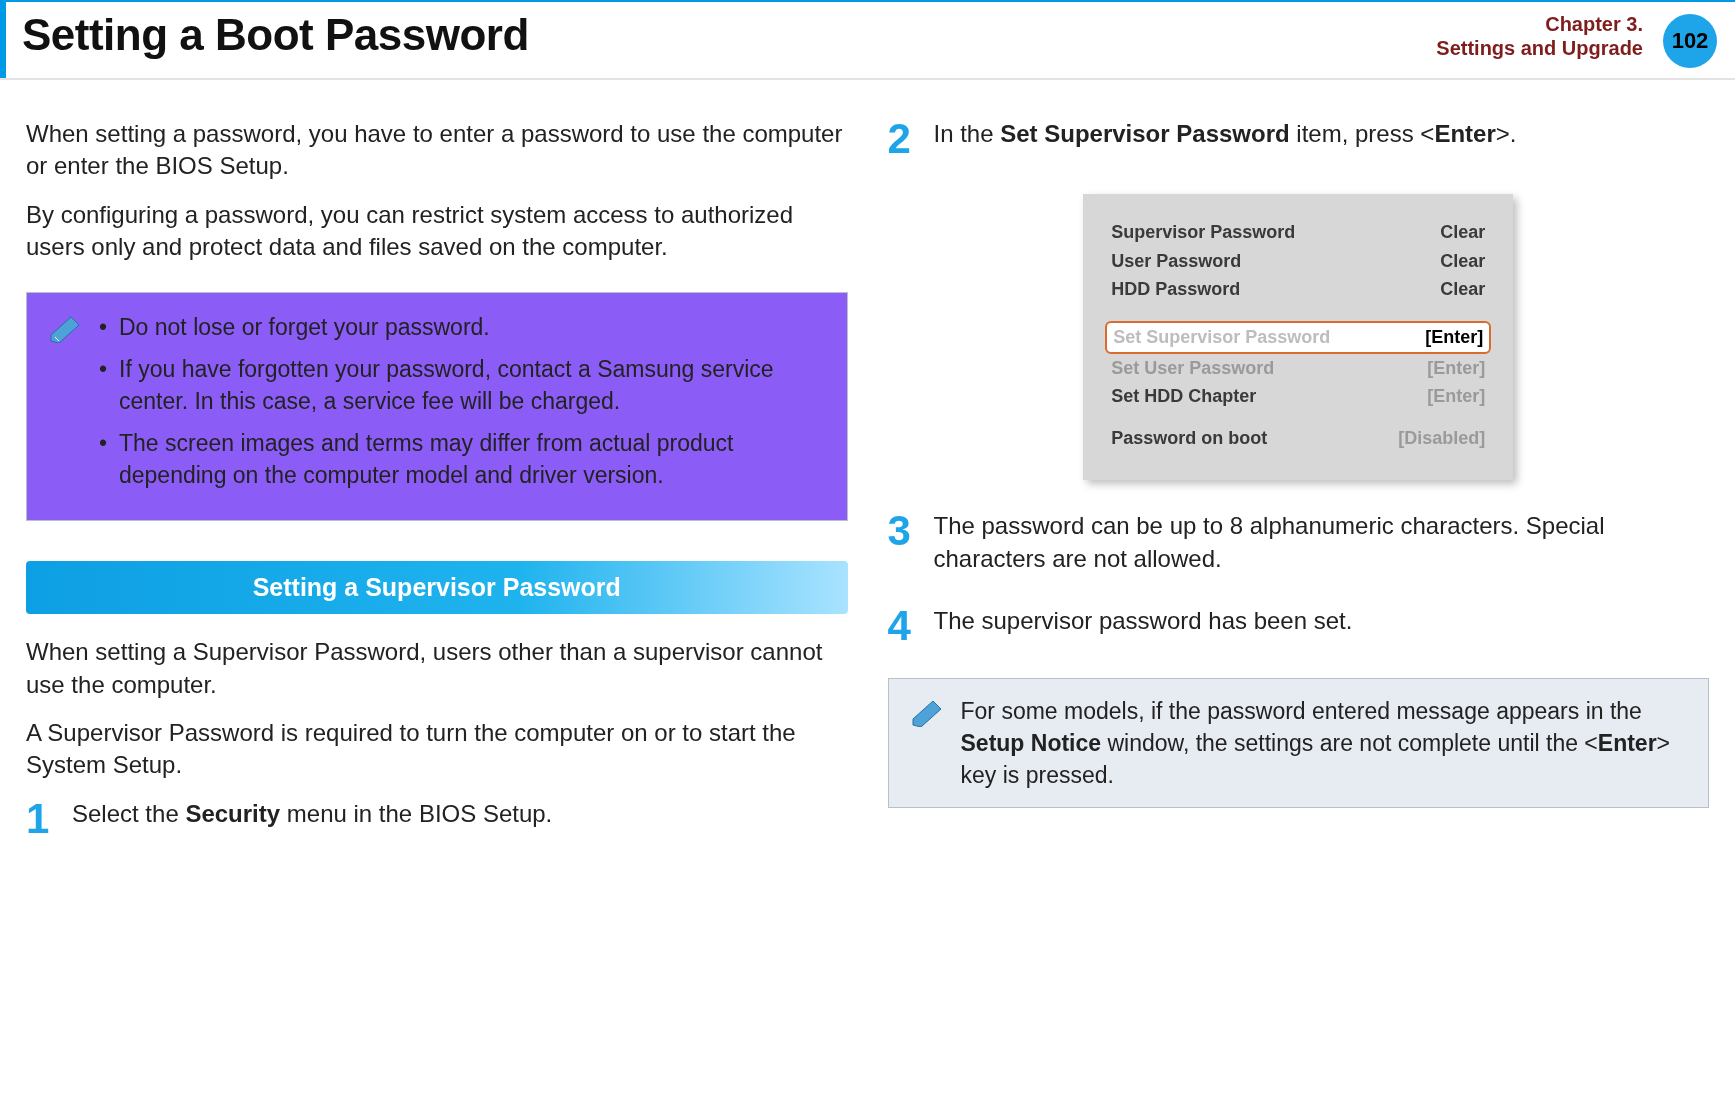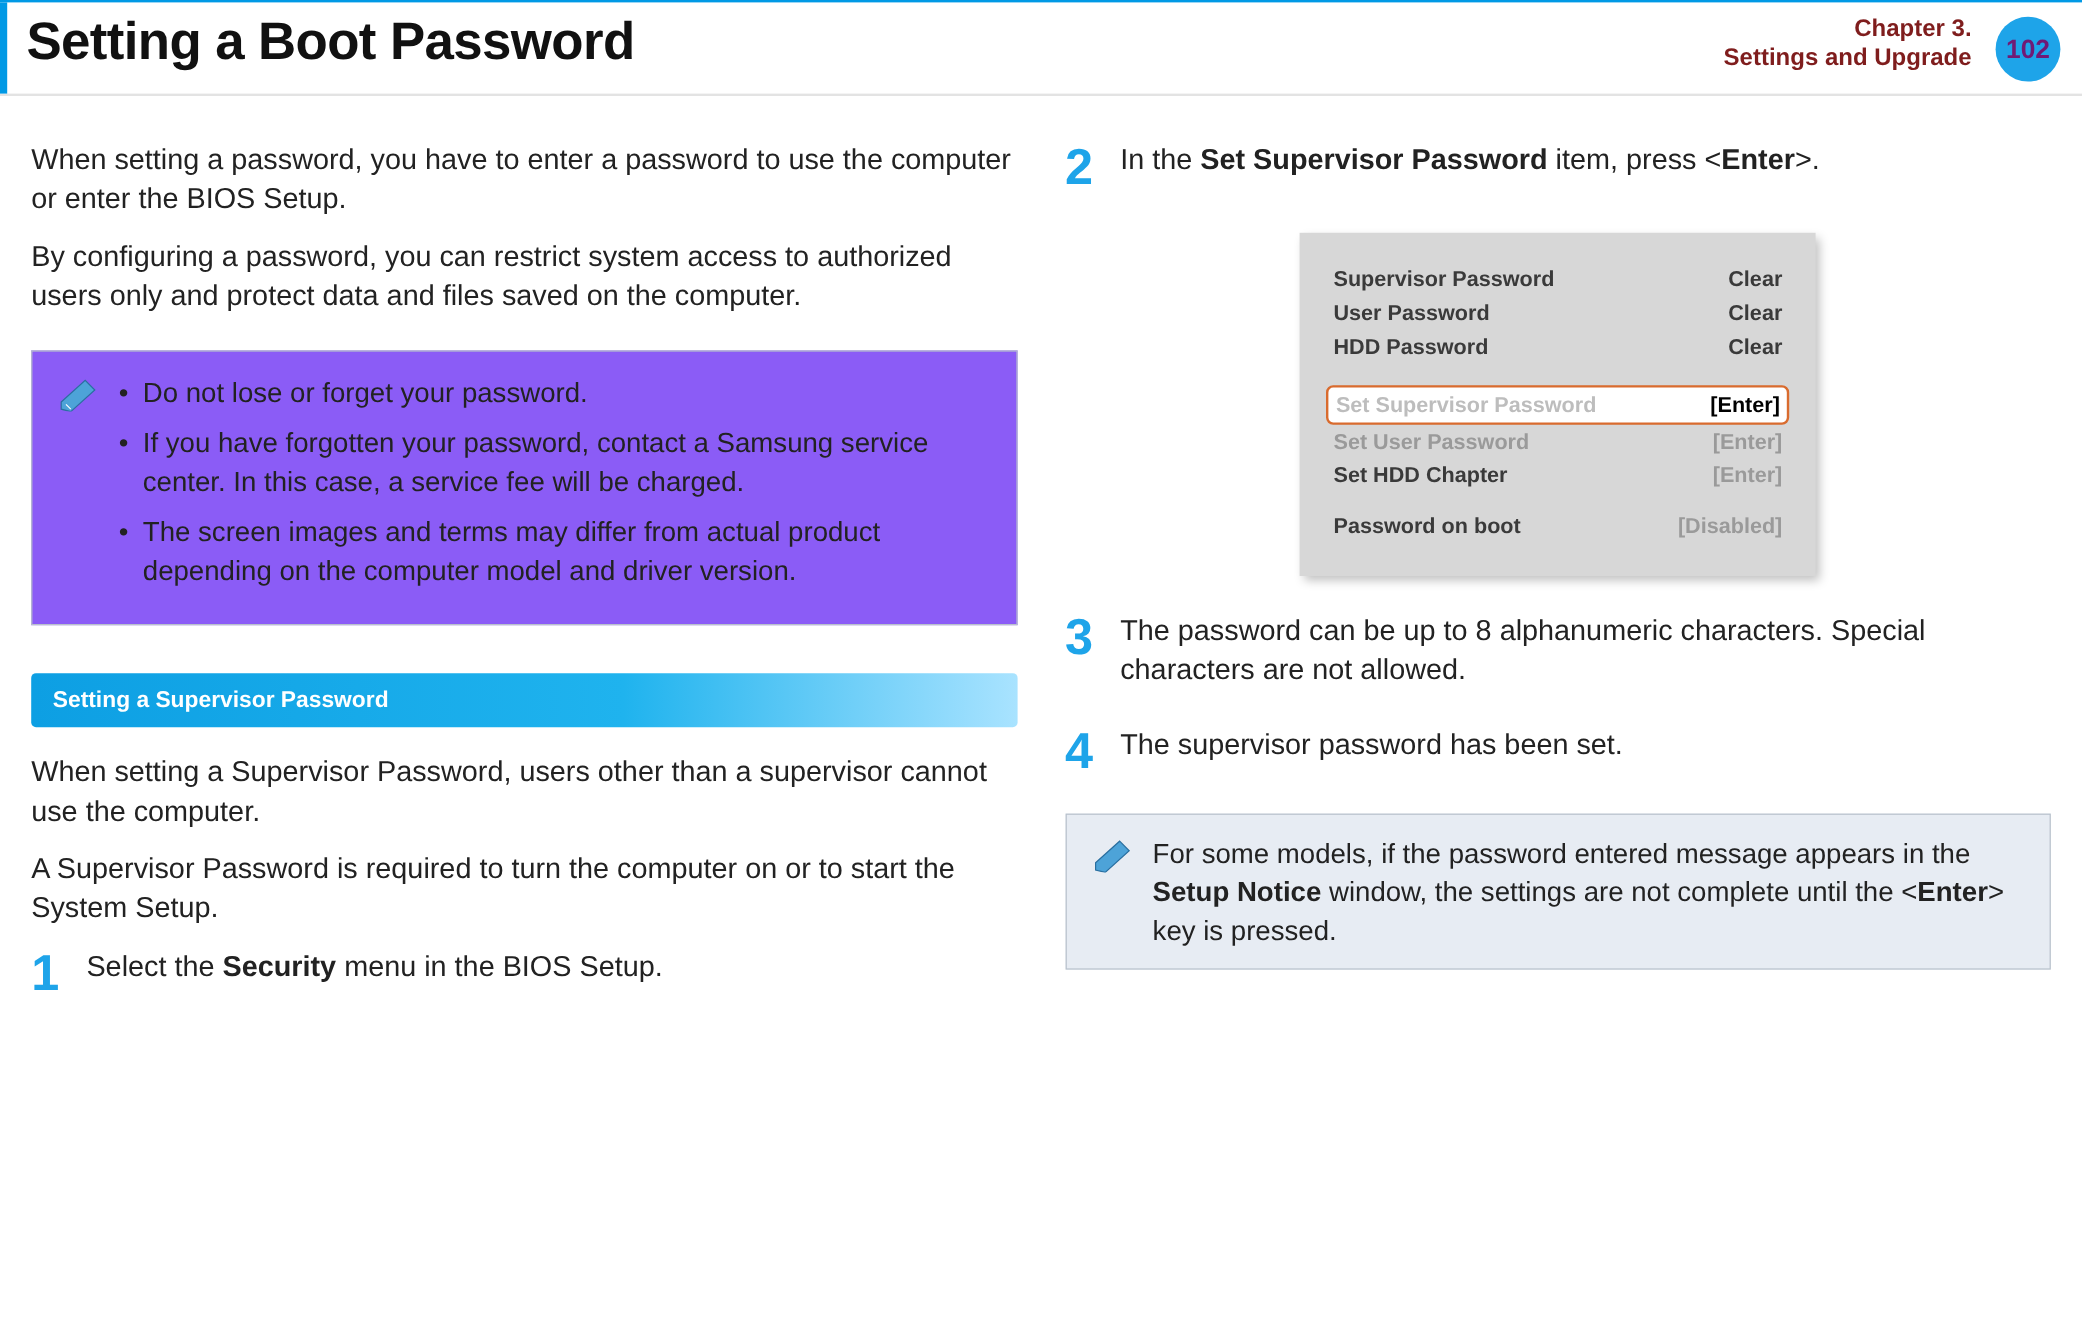--- a/index.html
+++ b/index.html
@@ -4,37 +4,37 @@
 <style>
   * { box-sizing: border-box; margin: 0; padding: 0; }
   html, body { width: 1735px; height: 1100px; background: #fff; font-family: "Myriad Pro", "Segoe UI", Arial, sans-serif; color: #1a1a1a; }
   .page { width: 1735px; height: 1100px; position: relative; }
 
   
   .header { display: flex; align-items: stretch; height: 78px; border-top: 2px solid #0099e5; }
   .vbar { width: 6px; background: #0099e5; }
   .title { flex: 1; font-size: 44px; font-weight: 700; padding: 8px 0 12px 16px; color: #111; letter-spacing: -0.5px; }
   .chapter { text-align: right; color: #7f1d1d; font-size: 20px; font-weight: 600; line-height: 1.2; padding: 10px 14px 0 0; }
-  .pagecircle { width: 54px; height: 54px; border-radius: 50%; background: #1ea4e9; color: #701a75; font-size: 22px; font-weight: 700; display: flex; align-items: center; justify-content: center; margin: 12px 18px 0 6px; }
+  .pagecircle { width: 54px; height: 54px; border-radius: 50%; background: #1ea4e9; color: #000000; font-size: 22px; font-weight: 700; display: flex; align-items: center; justify-content: center; margin: 12px 18px 0 6px; }
   .hr { height: 2px; background: #e3e3e3; margin: 0 0 0 0; }
 
   
   .body { display: flex; gap: 40px; padding: 38px 26px 0 26px; }
   .col { flex: 1; font-size: 24px; line-height: 1.35; color: #222; }
   .col p { margin-bottom: 16px; }
 
   
   .notebox { background: #8b5cf6; border: 1px solid #b8c1cb; padding: 18px 22px 18px 22px; margin: 28px 0 40px 0; display: flex; gap: 14px; }
   .note-icon { flex: 0 0 36px; height: 28px; margin-top: 4px; }
   .notebox ul { list-style: none; font-size: 23px; line-height: 1.4; }
   .notebox li { position: relative; padding-left: 20px; margin-bottom: 10px; }
   .notebox li::before { content: "•"; position: absolute; left: 0; top: 0; }
 
   
-  .sectionbar { background: linear-gradient(90deg, #0d9fe3 0%, #1fb3ee 60%, #a9e3ff 100%); color: #fff; font-size: 19px; font-weight: 600; padding: 10px 18px; border-radius: 4px; margin: 0 0 22px 0; }
+  .sectionbar { background: linear-gradient(90deg, #0d9fe3 0%, #1fb3ee 60%, #a9e3ff 100%); color: #fff; font-size: 25px; font-weight: 600; padding: 10px 18px; border-radius: 4px; margin: 0 0 22px 0; text-align: center; }
 
   
   .step { display: flex; gap: 16px; margin-bottom: 20px; }
   .stepnum { color: #1ea4e9; font-size: 42px; font-weight: 700; line-height: 1; width: 30px; flex-shrink: 0; }
   .stepbody { flex: 1; font-size: 24px; line-height: 1.35; }
   .stepbody p { margin-bottom: 10px; }
   .stepbody b, .col b { font-weight: 700; }
 
   
   .bios-wrap { display: flex; justify-content: center; margin: 34px 0 30px 0; }

